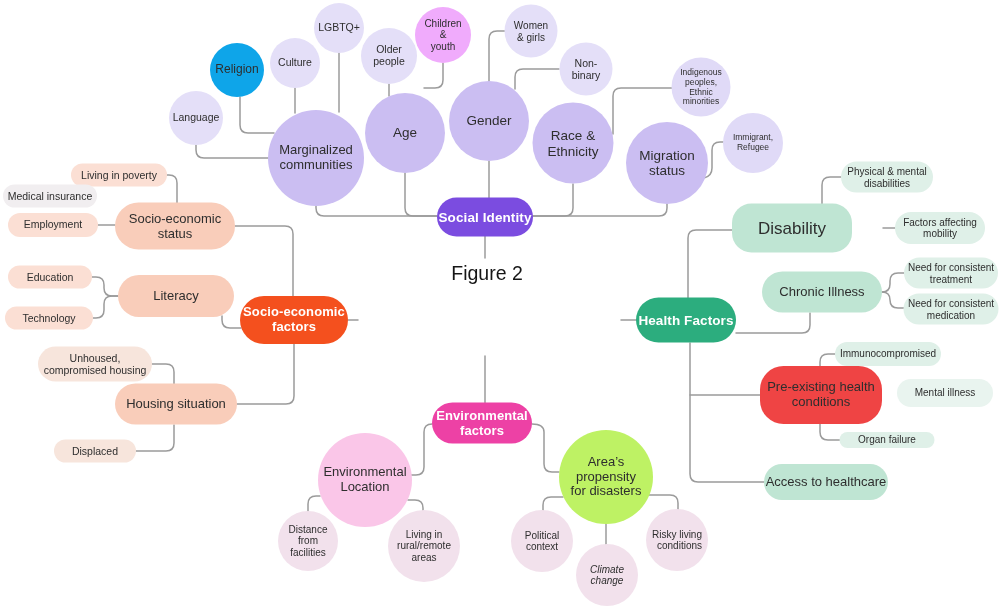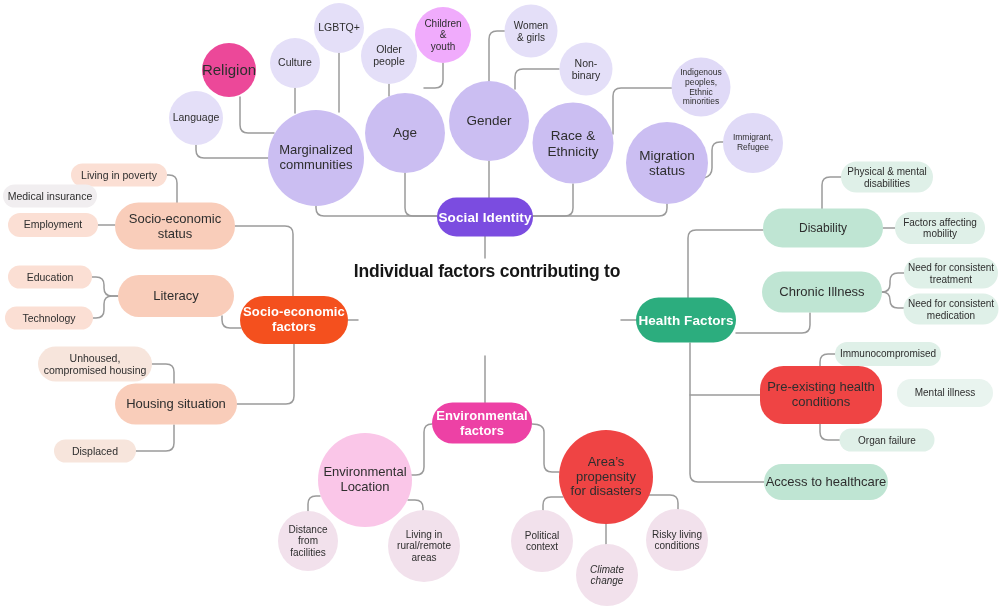--- a/index.html
+++ b/index.html
@@ -71,21 +71,21 @@
     <path d="M532,424 Q544,424 544,432 V464 Q544,472 552,472 H559"></path>
     <path d="M320,496 H316 Q308,496 308,504 V512"></path>
     <path d="M408,500 H415 Q423,500 423,508 V513"></path>
     <path d="M563,497 H551 Q543,497 543,505 V511"></path>
     <path d="M606,524 V545"></path>
     <path d="M648,495 H670 Q678,495 678,503 V510"></path>
   </svg>
 
   <div id="nodes-layer">
       <div class="node circle" style="left: 196px; top: 118px; width: 54px; height: 54px; background: rgb(228, 223, 248); font-size: 10.5px;">Language</div>
-      <div class="node circle" style="left: 229px; top: 70px; width: 54px; height: 54px; background: #ec4899; font-size: 15px;">Religion</div>
+      <div class="node circle" style="left: 237px; top: 70px; width: 54px; height: 54px; background: #0ea5e9; font-size: 12px;">Religion</div>
       <div class="node circle" style="left: 295px; top: 63px; width: 50px; height: 50px; background: rgb(228, 223, 248); font-size: 10.5px;">Culture</div>
       <div class="node circle" style="left: 339px; top: 28px; width: 50px; height: 50px; background: rgb(228, 223, 248); font-size: 10.5px;">LGBTQ+</div>
       <div class="node circle" style="left: 389px; top: 56px; width: 56px; height: 56px; background: rgb(228, 223, 248); font-size: 10.5px;">Older
 people</div>
       <div class="node circle" style="left: 443px; top: 35px; width: 56px; height: 56px; background: #f0abfc; font-size: 10px;">Children
 &amp;
 youth</div>
       <div class="node circle" style="left: 531px; top: 31px; width: 53px; height: 53px; background: rgb(228, 223, 248); font-size: 10px;">Women
 &amp; girls</div>
       <div class="node circle" style="left: 586px; top: 69px; width: 53px; height: 53px; background: rgb(228, 223, 248); font-size: 10.5px;">Non-
@@ -113,54 +113,54 @@
       <div class="node pill" style="left: 50px; top: 277px; width: 84px; height: 23px; background: rgb(251, 223, 212); font-size: 10.5px; border-radius: 11.5px;">Education</div>
       <div class="node pill" style="left: 49px; top: 318px; width: 88px; height: 23px; background: rgb(251, 223, 212); font-size: 10.5px; border-radius: 11.5px;">Technology</div>
       <div class="node pill" style="left: 176px; top: 296px; width: 116px; height: 42px; background: rgb(249, 205, 186); font-size: 13px; border-radius: 21px;">Literacy</div>
       <div class="node pill hub" style="left: 294px; top: 320px; width: 108px; height: 48px; background: rgb(244, 80, 30); font-size: 13px; border-radius: 24px;">Socio-economic
 factors</div>
       <div class="node pill" style="left: 95px; top: 364px; width: 114px; height: 35px; background: rgb(247, 229, 220); font-size: 10.5px; border-radius: 17.5px;">Unhoused,
 compromised housing</div>
       <div class="node pill" style="left: 176px; top: 404px; width: 122px; height: 41px; background: rgb(249, 205, 186); font-size: 13px; border-radius: 20.5px;">Housing situation</div>
       <div class="node pill" style="left: 95px; top: 451px; width: 82px; height: 23px; background: rgb(247, 229, 220); font-size: 10.5px; border-radius: 11.5px;">Displaced</div>
       <div class="node pill hub" style="left: 686px; top: 320px; width: 100px; height: 45px; background: rgb(44, 173, 126); font-size: 13.5px; border-radius: 22.5px;">Health Factors</div>
-      <div class="node pill" style="left: 823px; top: 228px; width: 120px; height: 39px; background: rgb(191, 229, 211); font-size: 12px; border-radius: 19.5px;">Disability</div>
+      <div class="node pill" style="left: 792px; top: 228px; width: 120px; height: 49px; background: rgb(191, 229, 211); font-size: 17px; border-radius: 19.5px;">Disability</div>
       <div class="node pill" style="left: 887px; top: 177px; width: 92px; height: 31px; background: rgb(223, 240, 232); font-size: 10px; border-radius: 15.5px;">Physical &amp; mental
 disabilities</div>
       <div class="node pill" style="left: 940px; top: 228px; width: 90px; height: 32px; background: rgb(223, 240, 232); font-size: 10px; border-radius: 16px;">Factors affecting
 mobility</div>
       <div class="node pill" style="left: 822px; top: 292px; width: 120px; height: 41px; background: rgb(191, 229, 211); font-size: 13px; border-radius: 20.5px;">Chronic Illness</div>
       <div class="node pill" style="left: 951px; top: 273px; width: 94px; height: 31px; background: rgb(223, 240, 232); font-size: 10px; border-radius: 15.5px;">Need for consistent
 treatment</div>
       <div class="node pill" style="left: 951px; top: 309px; width: 95px; height: 31px; background: rgb(223, 240, 232); font-size: 10px; border-radius: 15.5px;">Need for consistent
 medication</div>
       <div class="node pill" style="left: 821px; top: 395px; width: 122px; height: 58px; background: #ef4444; font-size: 13px; border-radius: 23.5px;">Pre-existing health
 conditions</div>
       <div class="node pill" style="left: 888px; top: 354px; width: 106px; height: 24px; background: rgb(223, 240, 232); font-size: 10px; border-radius: 12px;">Immunocompromised</div>
       <div class="node pill" style="left: 945px; top: 393px; width: 96px; height: 28px; background: rgb(233, 244, 239); font-size: 10px; border-radius: 14px;">Mental illness</div>
-      <div class="node pill" style="left: 887px; top: 440px; width: 95px; height: 23px; background: rgb(223, 240, 232); font-size: 10px; border-radius: 12px;">Organ failure</div>
+      <div class="node pill" style="left: 887px; top: 440px; width: 95px; height: 16px; background: rgb(223, 240, 232); font-size: 10px; border-radius: 12px;">Organ failure</div>
       <div class="node pill" style="left: 826px; top: 482px; width: 124px; height: 36px; background: rgb(191, 229, 211); font-size: 13px; border-radius: 18px;">Access to healthcare</div>
       <div class="node pill hub" style="left: 482px; top: 423px; width: 100px; height: 41px; background: rgb(237, 65, 165); font-size: 13px; border-radius: 20.5px;">Environmental
 factors</div>
       <div class="node circle" style="left: 365px; top: 480px; width: 94px; height: 94px; background: rgb(250, 198, 232); font-size: 13px;">Environmental
 Location</div>
       <div class="node circle" style="left: 308px; top: 541px; width: 60px; height: 60px; background: rgb(242, 225, 236); font-size: 10px;">Distance
 from
 facilities</div>
       <div class="node circle" style="left: 424px; top: 546px; width: 72px; height: 72px; background: rgb(242, 225, 236); font-size: 10px;">Living in
 rural/remote
 areas</div>
-      <div class="node circle" style="left: 606px; top: 477px; width: 94px; height: 94px; background: #ef4444; font-size: 13px;">Area’s
+      <div class="node circle" style="left: 606px; top: 477px; width: 94px; height: 94px; background: #bef264; font-size: 13px;">Area’s
 propensity
 for disasters</div>
       <div class="node circle" style="left: 542px; top: 541px; width: 62px; height: 62px; background: rgb(242, 225, 236); font-size: 10px;">Political
 context</div>
       <div class="node circle" style="left: 607px; top: 575px; width: 62px; height: 62px; background: rgb(242, 225, 236); font-size: 10px; font-style: italic;">Climate
 change</div>
-      <div class="node circle" style="left: 677px; top: 540px; width: 62px; height: 62px; background: rgb(242, 225, 236); font-size: 10px;">Risky living
+      <div class="node circle" style="left: 677px; top: 540px; width: 62px; height: 62px; background: rgb(242, 225, 236); font-size: 10px; text-align: right;">Risky living
 conditions</div>
     </div>
 
   <div class="title">
-    <div class="bold-line">Individual factors contributing to</div>
+    <div class="fig">Figure 2</div>
   </div>
 
 </div>
 
 </body></html>

